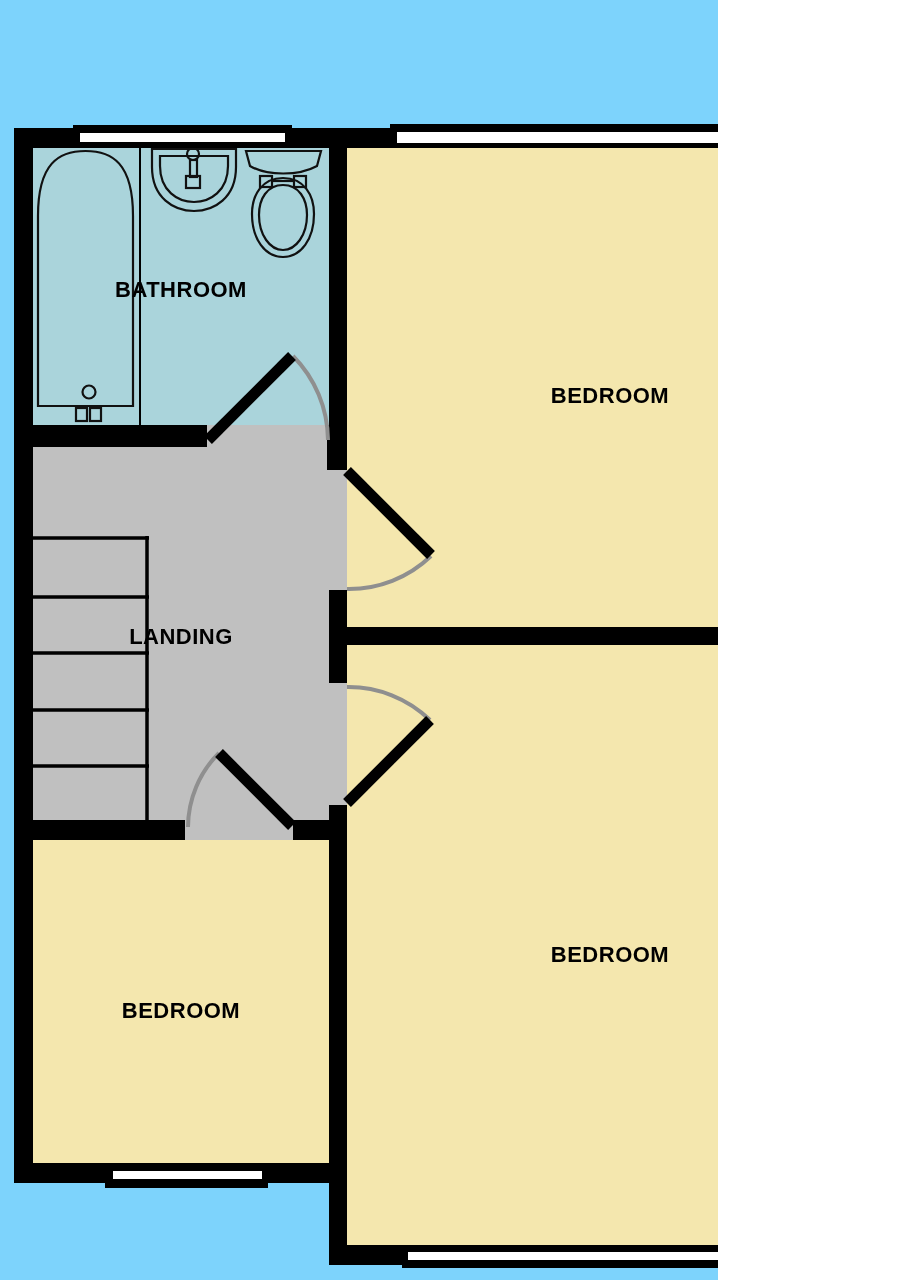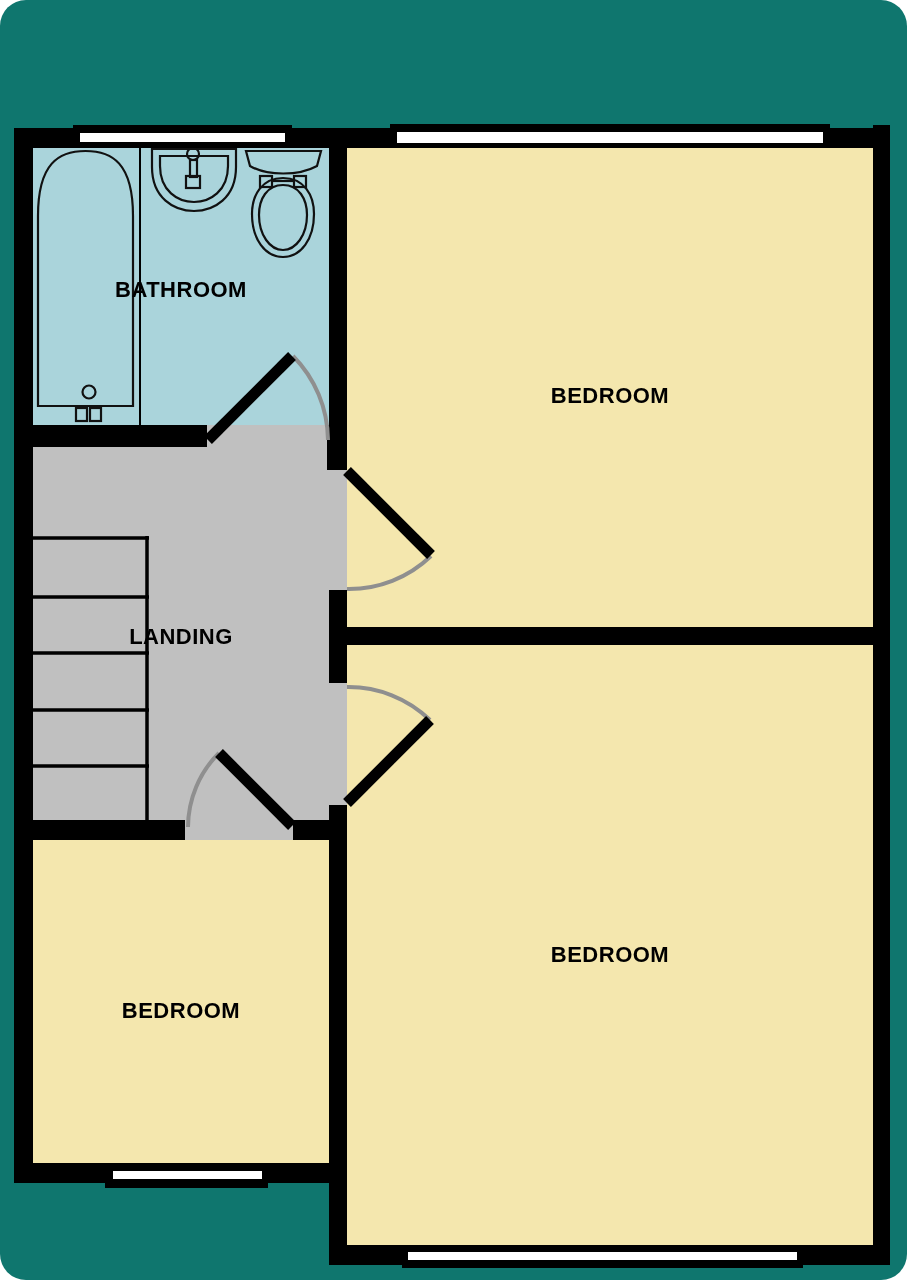--- a/index.html
+++ b/index.html
@@ -1,16 +1,16 @@
 <!DOCTYPE html>
 <html><head>
 <meta charset="utf-8">
 <style>
   html,body{margin:0;padding:0;background:#ffffff;}
-  .stage{position:relative;width:907px;height:1280px;background:#0f766e;overflow:hidden;border-radius:26px;}
+  .stage{position:relative;width:718px;height:1280px;background:#7dd3fc;overflow:hidden;}
   svg{display:block;}
   .wall{fill:#000000;}
   .arc{fill:none;stroke:#8f8f8f;stroke-width:4;}
   .leaf{stroke:#000000;stroke-width:11;}
   .fixture{fill:none;stroke:#111111;stroke-width:2.2;}
   .stair{stroke:#000000;stroke-width:3.5;}
   .thin{stroke:#000000;stroke-width:2;}
   .glass{fill:#ffffff;}
   .room-label{
     font-family:"Liberation Sans","DejaVu Sans",sans-serif;

